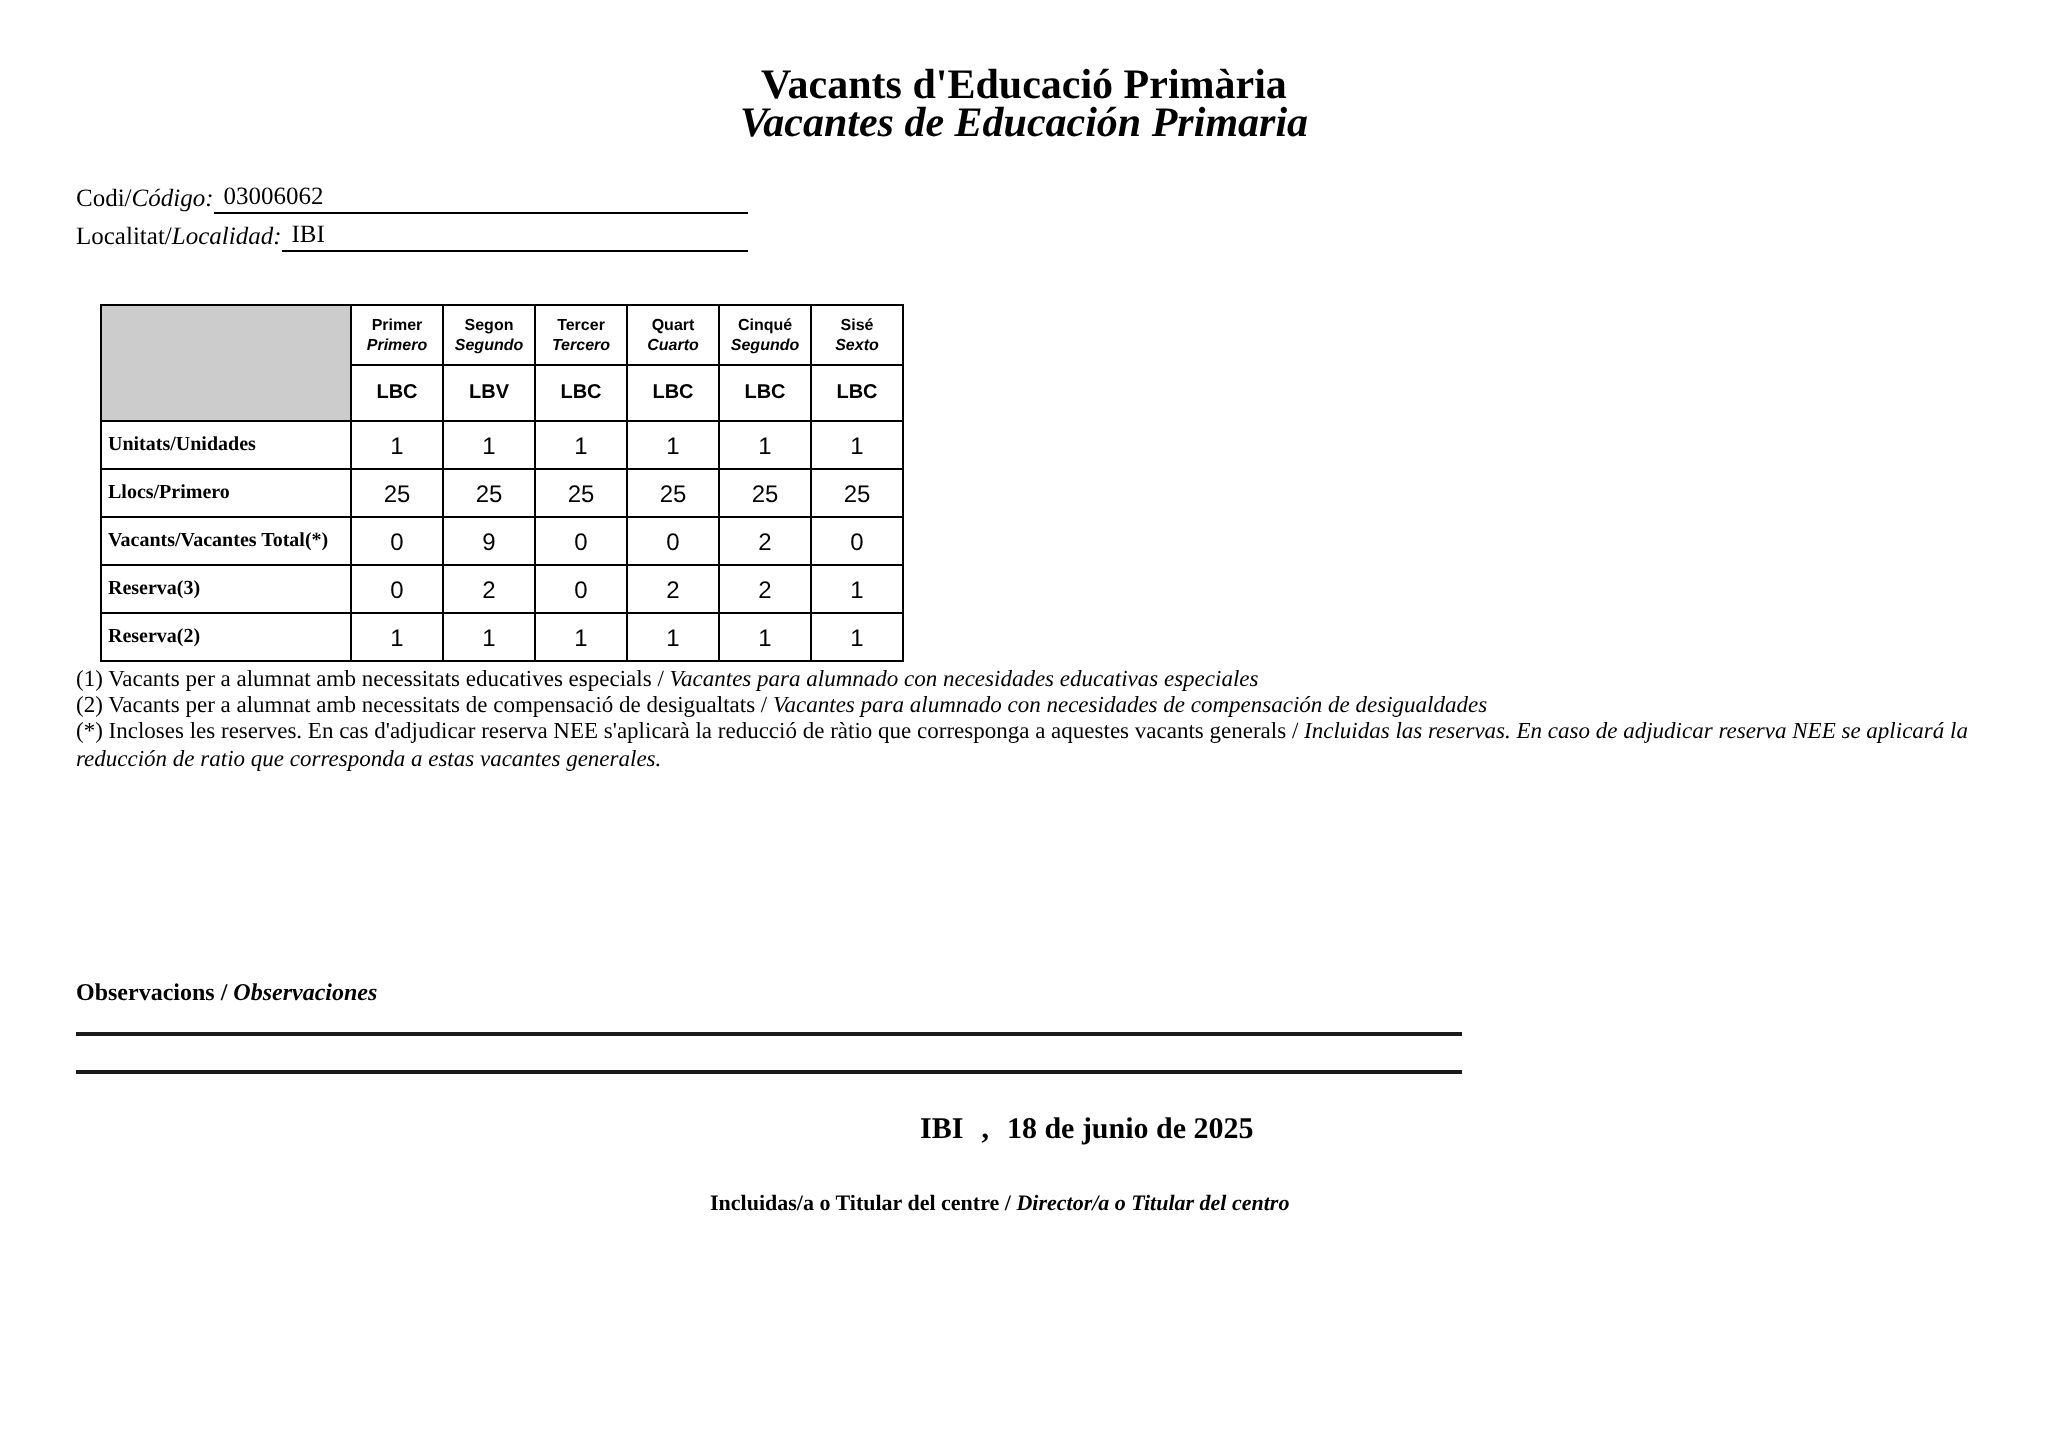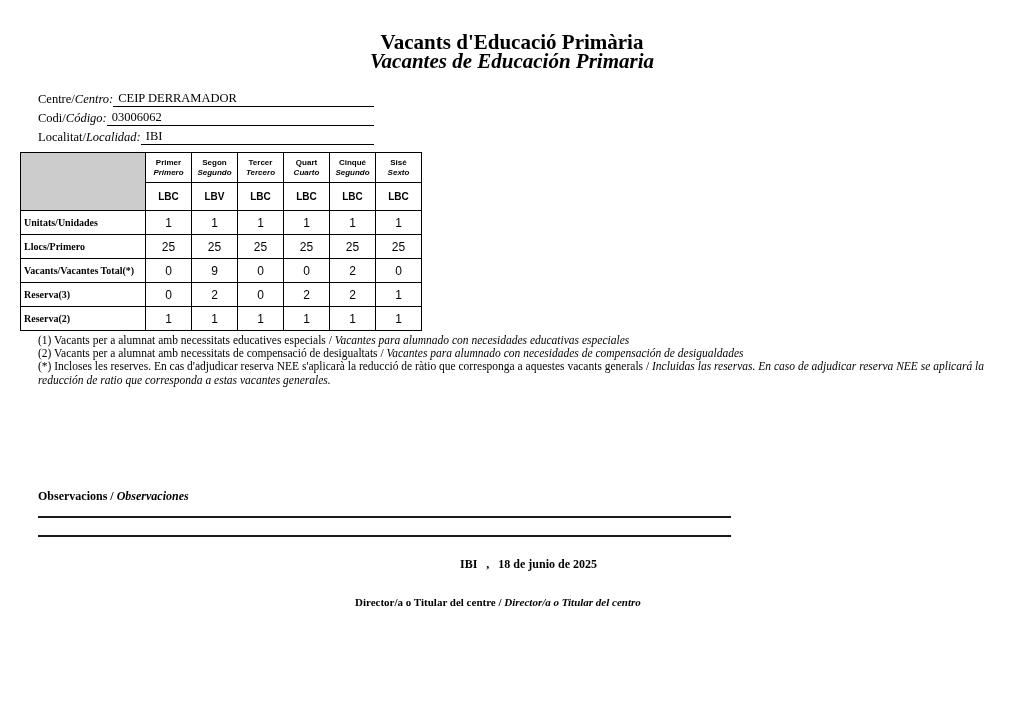--- a/index.html
+++ b/index.html
@@ -42,21 +42,21 @@
   .field-value {
     flex: 1;
     border-bottom: 1px solid #000;
     padding-left: 5px;
     white-space: nowrap;
   }
 
   
   .vac-table {
     position: absolute;
-    left: 20px; top: 152px;
+    left: 50px; top: 152px;
     border-collapse: collapse;
     table-layout: fixed;
   }
   .vac-table th, .vac-table td {
     border: 1.5px solid #000;
     vertical-align: middle;
   }
   .vac-table .corner-cell { background: #cccccc; }
   .col-label { width: 125px; }
   .col-grade { width: 46px; }
@@ -118,21 +118,21 @@
     height: 0;
     border-top: 2px solid #1a1a1a;
   }
   .obs-line1 { top: 516px; }
   .obs-line2 { top: 535px; }
 
   
   .date-line {
     position: absolute;
     left: 460px; top: 557px;
-    font-size: 12px;
+    font-size: 15px;
     font-weight: bold;
     white-space: nowrap;
   }
   .date-sep { margin: 0 9px; }
 
   
   .signature-line {
     position: absolute;
     left: 355px; top: 596px;
     font-size: 11px;
@@ -143,24 +143,20 @@
 </style>
 </head>
 <body>
 
 <div class="doc-title">
   <div>Vacants d'Educació Primària</div>
   <div class="es-line">Vacantes de Educación Primaria</div>
 </div>
 
 <div class="fields">
-  <div class="field-row">
-    <span class="field-label"><span>Centre/</span><span class="es">Centro:</span></span>
-    <span class="field-value">CEIP DERRAMADOR</span>
-  </div>
   <div class="field-row">
     <span class="field-label"><span>Codi/</span><span class="es">Código:</span></span>
     <span class="field-value">03006062</span>
   </div>
   <div class="field-row">
     <span class="field-label"><span>Localitat/</span><span class="es">Localidad:</span></span>
     <span class="field-value">IBI</span>
   </div>
 </div>
 
@@ -270,14 +266,14 @@
   <span>Observacions / </span><span class="es">Observaciones</span>
 </div>
 <div class="obs-line obs-line1"></div>
 <div class="obs-line obs-line2"></div>
 
 <div class="date-line">
   <span>IBI</span><span class="date-sep">,</span><span>18 de junio de 2025</span>
 </div>
 
 <div class="signature-line">
-  <span>Director/a o Titular del centre / </span><span class="es">Director/a o Titular del centro</span>
+  <span>Incluidas/a o Titular del centre / </span><span class="es">Director/a o Titular del centro</span>
 </div>
 
 </body></html>

